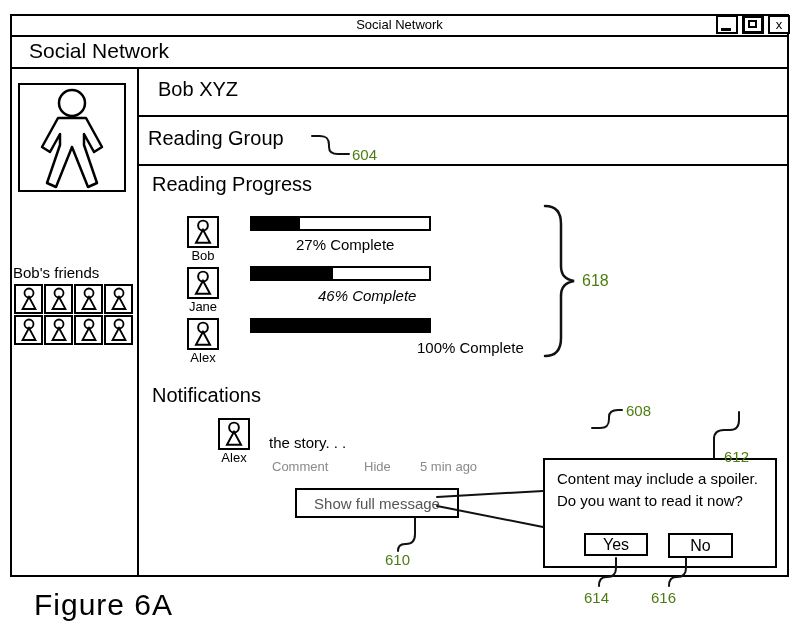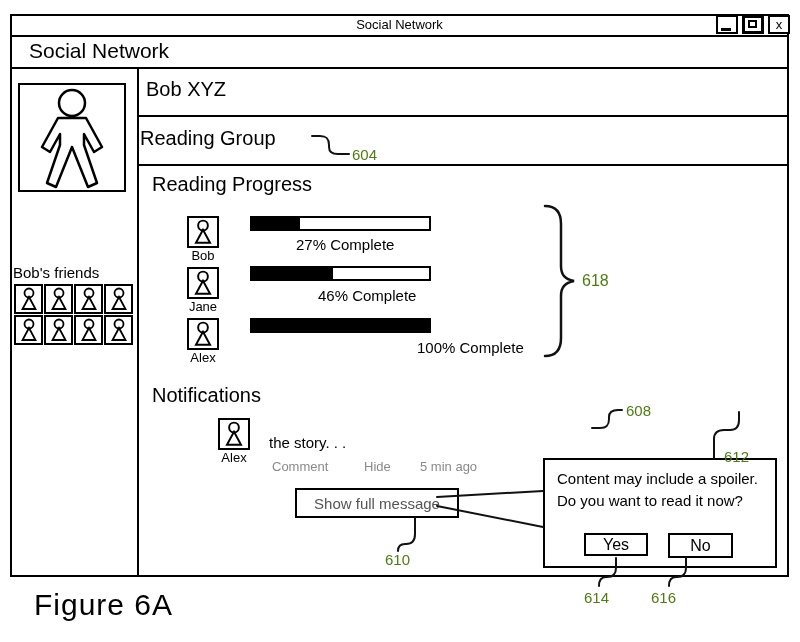--- a/index.html
+++ b/index.html
@@ -107,24 +107,24 @@
       <div class="bx center" style="left:104px; top:315px; width:29px; height:30px;">
           <svg class="ppl" width="22" height="24" viewBox="0 0 22 24">
             <circle cx="11" cy="6" r="4.5" fill="none" stroke="#000" stroke-width="1.8"></circle>
             <path d="M11 10 L4.5 22 H17.5 Z" fill="none" stroke="#000" stroke-width="1.8"></path>
           </svg>
         </div>
     </div>
   </div>
 
   <div class="layer">
-    <div class="abs h20" style="left:146px; top:78px;">Bob XYZ</div>
+    <div class="abs h20" style="left:158px; top:78px;">Bob XYZ</div>
     <div class="hline" style="left:139px; top:115px; width:648px;"></div>
 
-    <div class="abs h20" style="left:140px; top:127px;">Reading Group</div>
+    <div class="abs h20" style="left:148px; top:127px;">Reading Group</div>
     <div class="hline" style="left:139px; top:164px; width:648px;"></div>
 
     <div class="abs h20" style="left:152px; top:173px;">Reading Progress</div>
 
     <div class="bx center" style="left:187px; top:216px; width:32px; height:32px;">
       <svg class="ppl" width="24" height="26" viewBox="0 0 22 24">
           <circle cx="11" cy="6" r="4.5" fill="none" stroke="#000" stroke-width="1.8"></circle>
           <path d="M11 10 L4.5 22 H17.5 Z" fill="none" stroke="#000" stroke-width="1.8"></path>
         </svg>
     </div>
@@ -137,21 +137,21 @@
     <div class="bx center" style="left:187px; top:267px; width:32px; height:32px;">
       <svg class="ppl" width="24" height="26" viewBox="0 0 22 24">
           <circle cx="11" cy="6" r="4.5" fill="none" stroke="#000" stroke-width="1.8"></circle>
           <path d="M11 10 L4.5 22 H17.5 Z" fill="none" stroke="#000" stroke-width="1.8"></path>
         </svg>
     </div>
     <div class="name-tag" style="left:187px; top:299px;">Jane</div>
     <div class="bar" style="left:250px; top:266px;">
       <div class="bar-fill" style="width: 46%;"></div>
     </div>
-    <div class="lbl" style="left:318px; top:287px;">46% Complete</div>
+    <div class="lbl" style="left:318px; top:287px;font-style:italic;">46% Complete</div>
 
     <div class="bx center" style="left:187px; top:318px; width:32px; height:32px;">
       <svg class="ppl" width="24" height="26" viewBox="0 0 22 24">
           <circle cx="11" cy="6" r="4.5" fill="none" stroke="#000" stroke-width="1.8"></circle>
           <path d="M11 10 L4.5 22 H17.5 Z" fill="none" stroke="#000" stroke-width="1.8"></path>
         </svg>
     </div>
     <div class="name-tag" style="left:187px; top:350px;">Alex</div>
     <div class="bar" style="left:250px; top:318px;">
       <div class="bar-fill" style="width: 100%;"></div>

